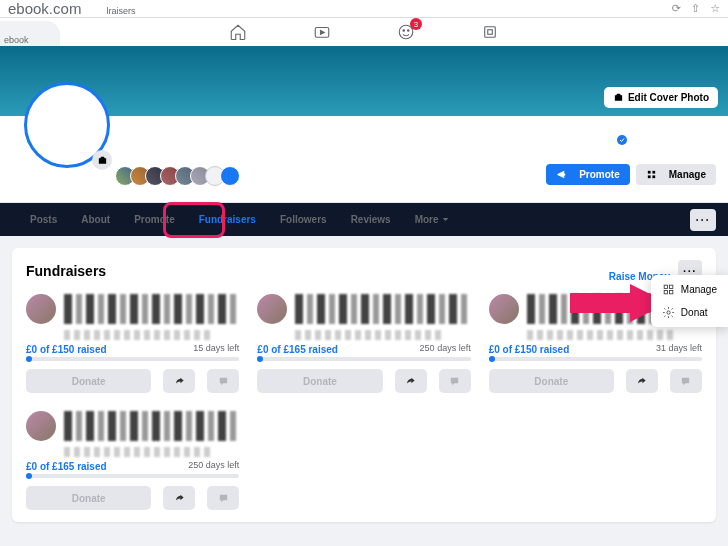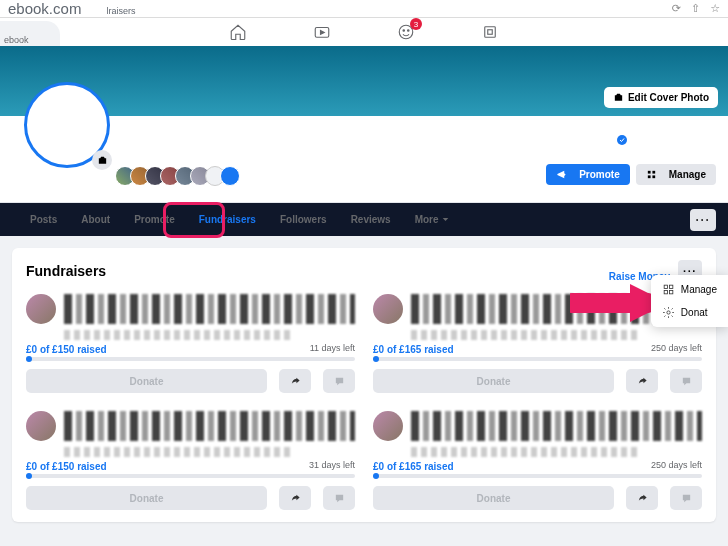--- a/index.html
+++ b/index.html
@@ -43,21 +43,21 @@
 .highlight-box{position:absolute;border:3px solid #e91e63;border-radius:8px;left:163px;top:-1px;width:62px;height:36px;pointer-events:none}
 .more{display:flex;align-items:center;gap:3px}
 .more svg{width:7px;height:7px;fill:#65676b}
 .tab-dots{position:absolute;right:12px;width:26px;height:22px;background:#e4e6eb;border-radius:4px;display:flex;align-items:center;justify-content:center;font-weight:bold;font-size:12px;color:#333;letter-spacing:1px}
 .content{padding:12px;background:#f0f2f5}
 .card{background:#fff;border-radius:6px;padding:12px 14px;box-shadow:0 1px 2px rgba(0,0,0,.08)}
 .card-header{display:flex;justify-content:space-between;align-items:center;margin-bottom:12px}
 .card-header h3{font-size:14px;font-weight:700}
 .raise-money{color:#1877f2;font-size:10px;font-weight:600}
 .header-dots{width:24px;height:22px;background:#e4e6eb;border-radius:4px;display:flex;align-items:center;justify-content:center;margin-left:8px;font-weight:bold;letter-spacing:1px;font-size:11px}
-.grid{display:grid;grid-template-columns:1fr 1fr;gap:18px}
+.grid{display:grid;grid-template-columns:1fr 1fr 1fr;gap:18px}
 .fundraiser{position:relative}
 .fr-head{display:flex;gap:8px;margin-bottom:6px}
 .fr-avatar{width:30px;height:30px;border-radius:50%;background:linear-gradient(135deg,#b8a,#876);flex-shrink:0}
 .fr-title{flex:1;height:30px;background:repeating-linear-gradient(90deg,#222 0,#222 8px,#fff 8px,#fff 12px,#888 12px,#888 18px,#fff 18px,#fff 22px);filter:blur(1px);opacity:.85}
 .fr-sub{height:10px;width:70%;margin-left:38px;background:repeating-linear-gradient(90deg,#ccc 0,#ccc 6px,#fff 6px,#fff 10px);filter:blur(.8px);margin-bottom:4px}
 .fr-raised{color:#1877f2;font-size:10px;font-weight:600;margin:4px 0 2px}
 .fr-days{font-size:9px;color:#65676b;text-align:right;margin-top:-14px;margin-bottom:4px}
 .fr-bar{height:4px;background:#e4e6eb;border-radius:2px;position:relative;margin-bottom:8px}
 .fr-bar::before{content:'';position:absolute;left:0;top:-1px;width:6px;height:6px;background:#1877f2;border-radius:50%}
 .fr-actions{display:flex;gap:12px}
@@ -191,21 +191,21 @@
       </div>
     </div>
     <div class="grid" id="fr-grid">
         <div class="fundraiser">
     <div class="fr-head">
             <div class="fr-avatar"></div>
             <div class="fr-title"></div>
           </div>
     <div class="fr-sub"></div>
     <div class="fr-raised">£0 of £150 raised</div>
-    <div class="fr-days">11 days left</div>
+    <div class="fr-days">15 days left</div>
     <div class="fr-bar"></div>
     <div class="fr-actions">
       <button class="donate-btn">Donate</button>
       <button class="icon-btn">
               <svg viewBox="0 0 24 24">
                 <path d="M14 4l7 6-7 6v-4c-5 0-8 2-10 5 1-6 4-11 10-11V4z"></path>
               </svg>
             </button>
       <button class="icon-btn disabled">
               <svg viewBox="0 0 24 24">

